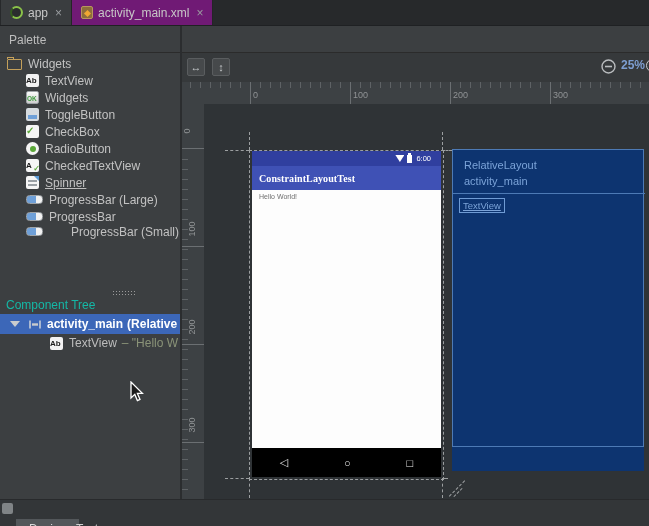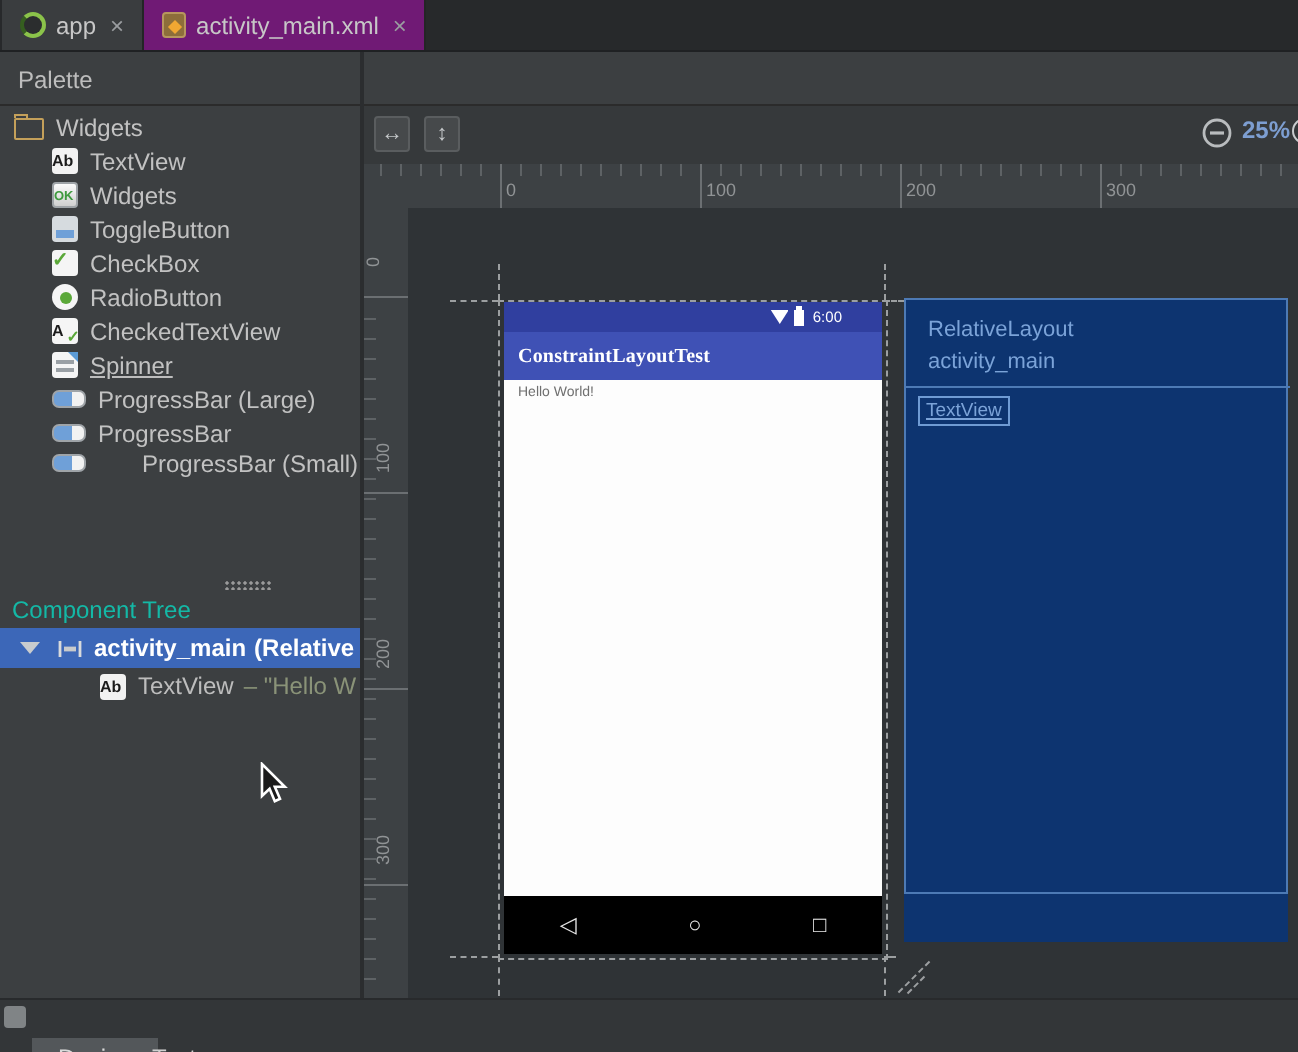--- a/index.html
+++ b/index.html
@@ -56,21 +56,21 @@
   .hticks{position:absolute;left:8px;top:0;width:459px;height:6px;background:repeating-linear-gradient(to right,#5E6265 0 1px,transparent 1px 10px);}
   .vticks{position:absolute;left:0;top:55px;width:6px;height:391px;background:repeating-linear-gradient(to bottom,#5E6265 0 1px,transparent 1px 10px);}
   .hmajor{position:absolute;top:29px;width:1px;height:22px;background:#6B6F72;}
   .vmajor{position:absolute;left:0;width:22px;height:1px;background:#6B6F72;}
   .hnum{position:absolute;top:37px;font-size:9px;color:#909395;}
   .vnum{position:absolute;left:4px;width:14px;height:22px;font-size:9px;color:#909395;}
   .vnum span{display:inline-block;transform:rotate(-90deg) translate(0,-2px);white-space:nowrap;transform-origin:center;}
   .dash{position:absolute;border:0 dashed #9C9FA1;}
   
   .device{position:absolute;left:70px;top:98px;width:189px;height:326px;}
-  .statusbar{position:absolute;left:0;top:0;width:189px;height:15px;background:#303F9F;display:flex;align-items:center;justify-content:flex-end;gap:2px;padding-right:20px;box-sizing:border-box;}
+  .statusbar{position:absolute;left:0;top:0;width:189px;height:15px;background:#303F9F;display:flex;align-items:center;justify-content:flex-end;gap:2px;padding-right:10px;box-sizing:border-box;}
   .wifi{width:9px;height:7px;background:#FFF;clip-path:polygon(0 0,100% 0,50% 100%);}
   .batt{width:5px;height:8px;background:#FFF;position:relative;margin-left:1px;}
   .batt::before{content:"";position:absolute;top:-1.5px;left:1px;width:3px;height:1.5px;background:#FFF;}
   .stime{color:#FFF;font-size:7.5px;margin-left:2px;}
   .appbar{position:absolute;left:0;top:15px;width:189px;height:24px;background:#3F51B5;display:flex;align-items:center;font-family:Liberation Serif, serif;}
   .appbar span{color:#FFF;font-weight:bold;font-size:10px;margin-left:7px;letter-spacing:0.1px;}
   .dcontent{position:absolute;left:0;top:39px;width:189px;height:258px;background:#FDFDFD;}
   .hello{position:absolute;left:7px;top:3px;color:#6F6F6F;font-size:7px;}
   .navbar{position:absolute;left:0;top:297px;width:189px;height:29px;background:#000;display:flex;align-items:center;justify-content:space-around;}
   .navbar span{color:#E8E8E8;font-size:11px;}

